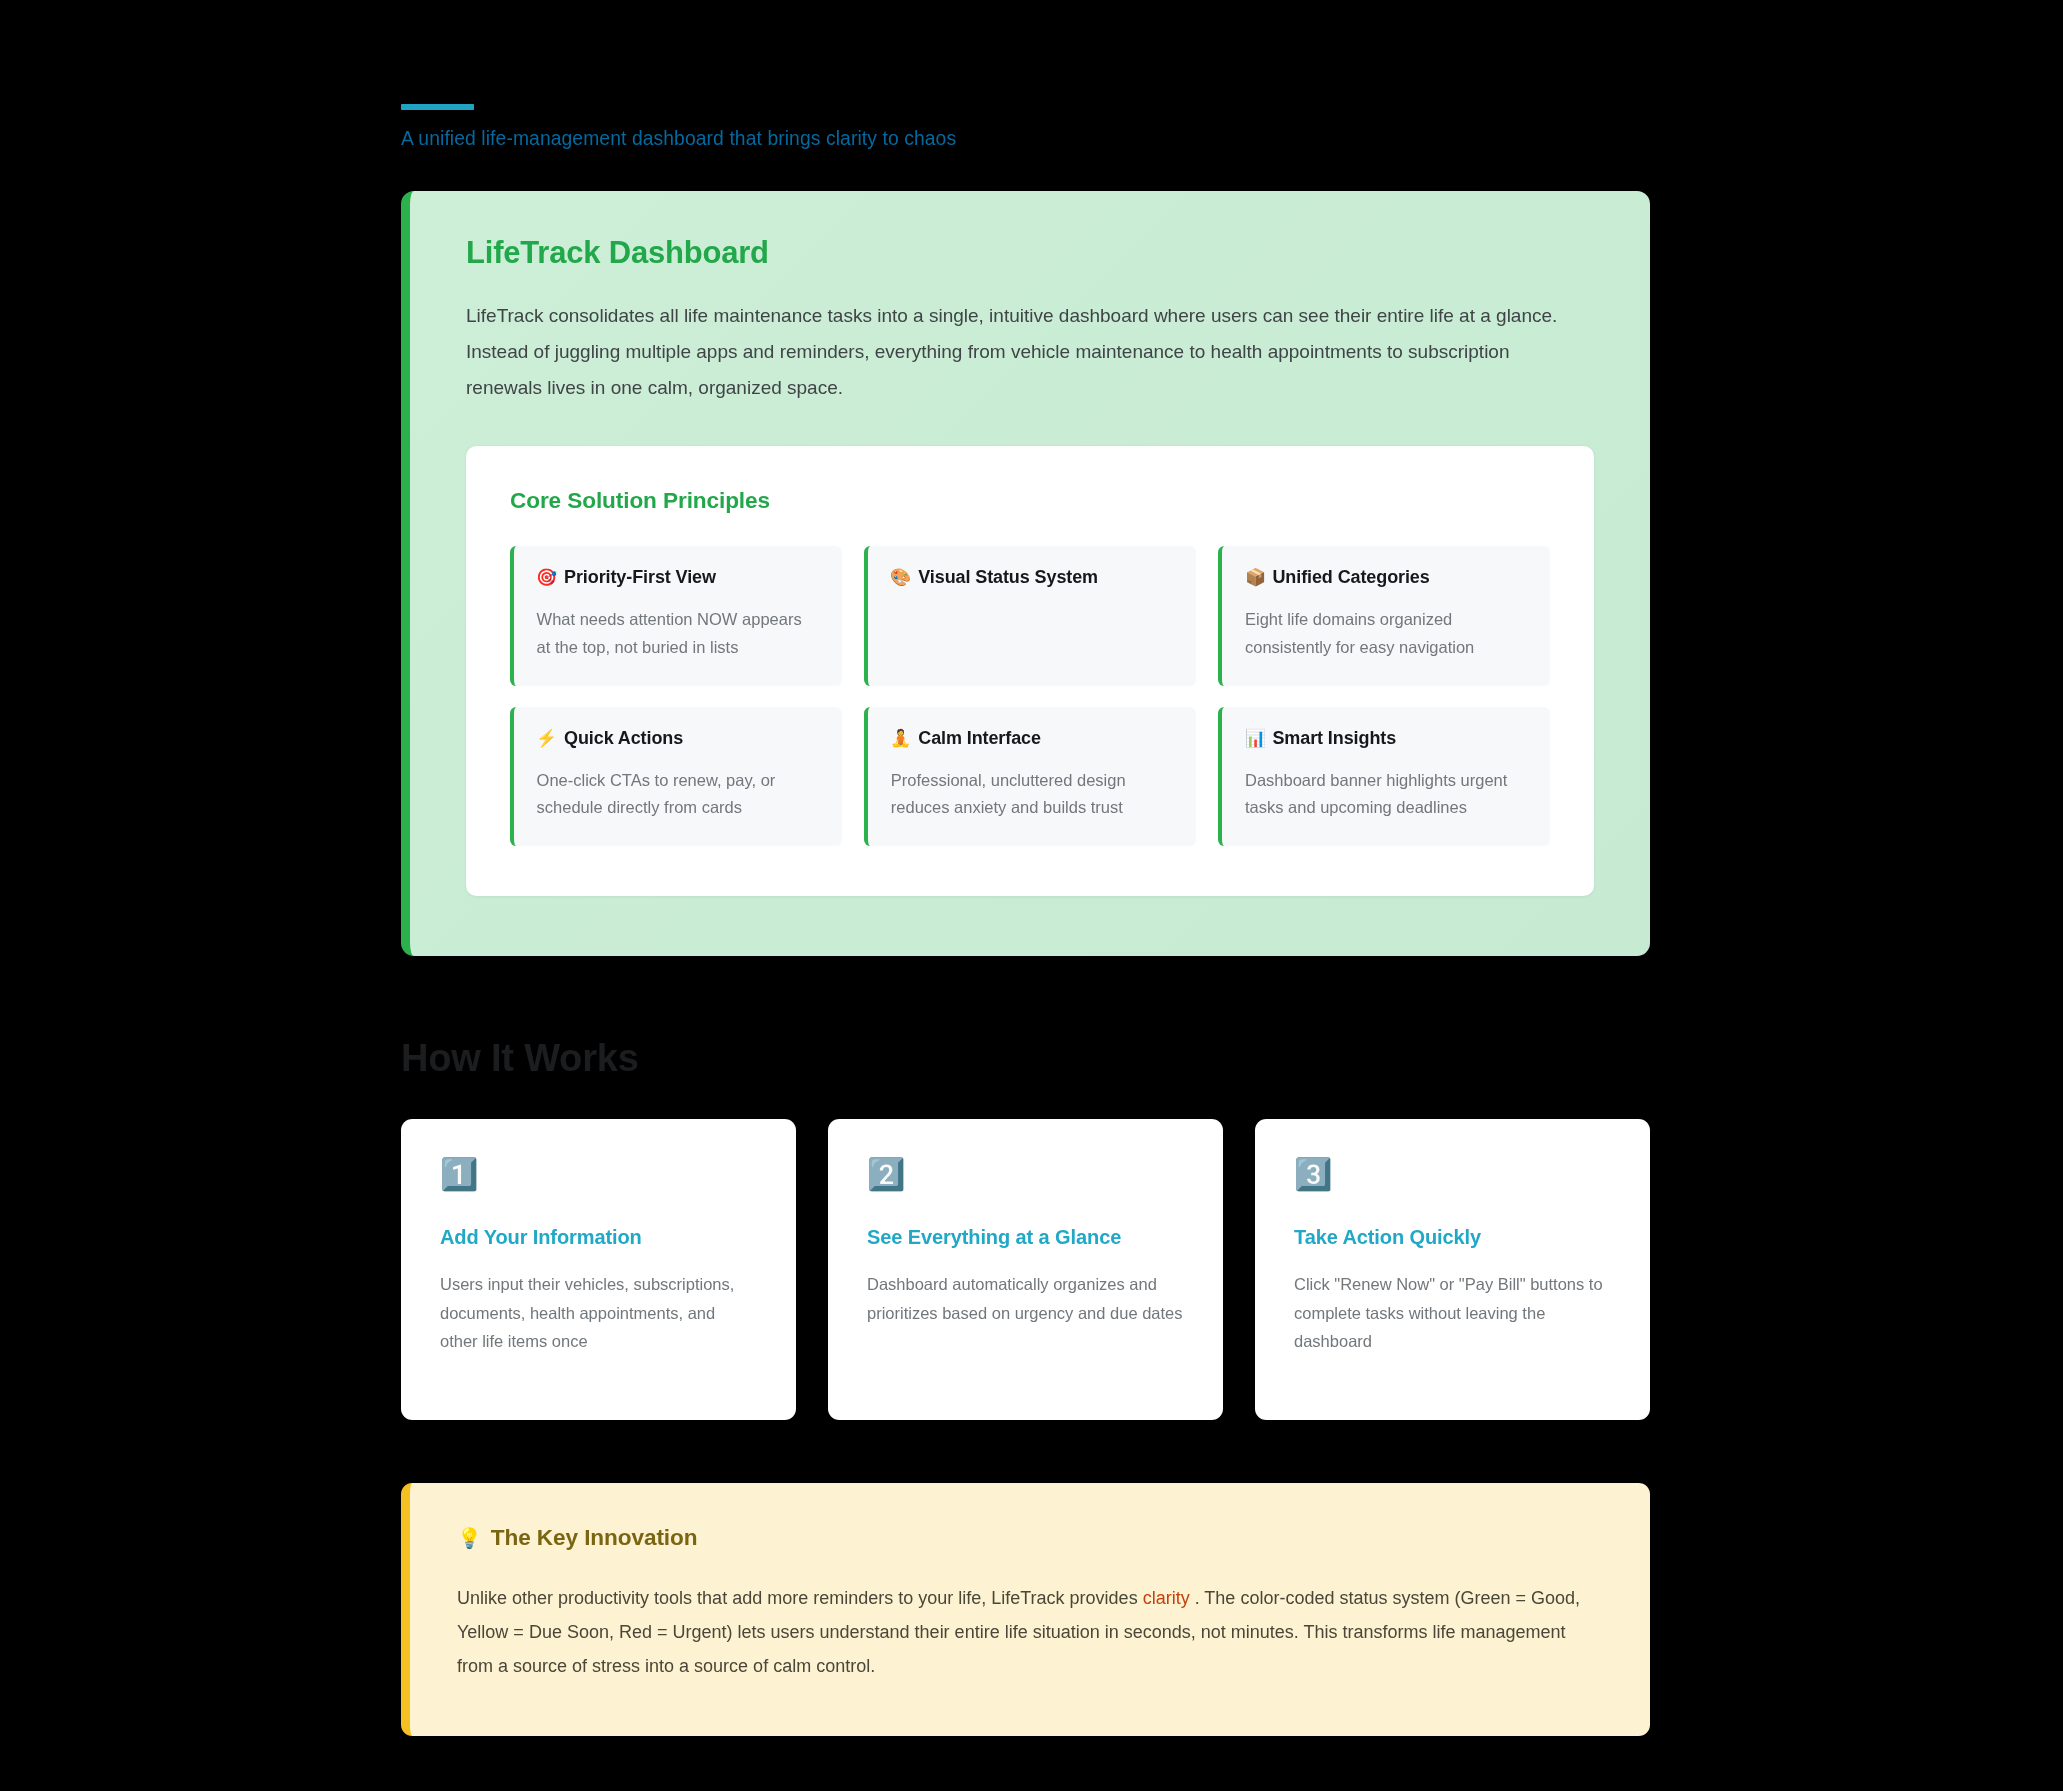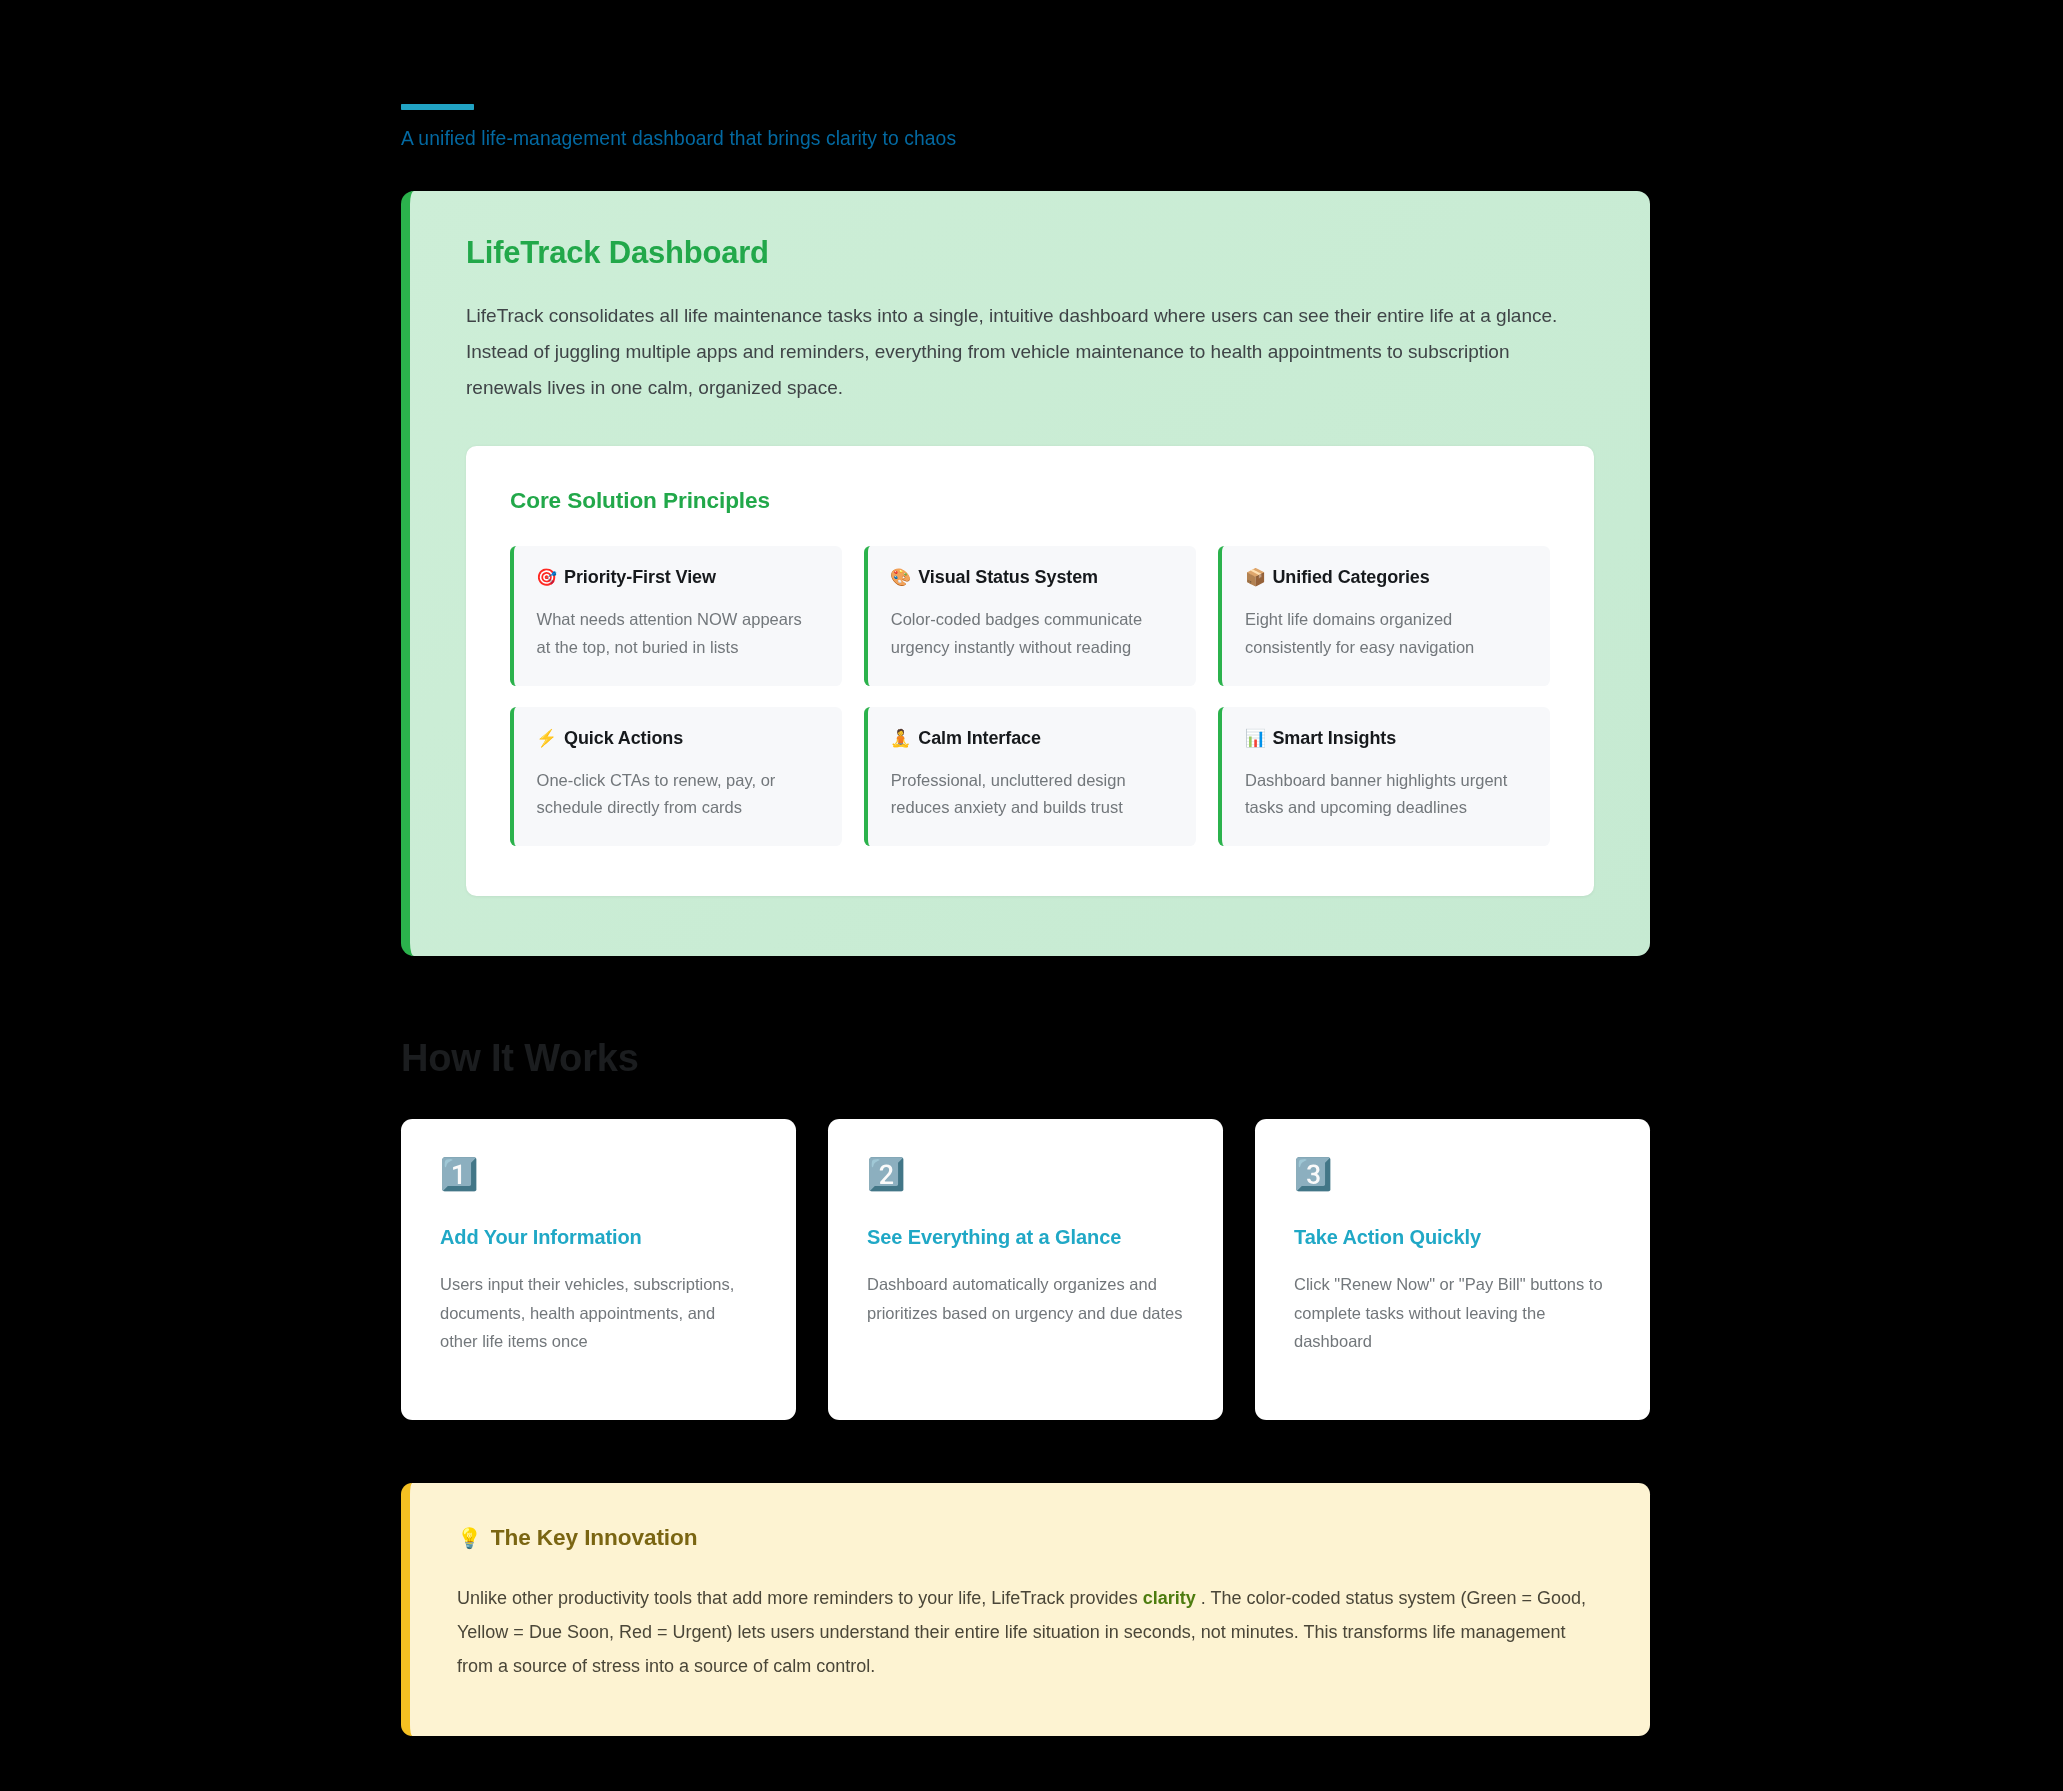--- a/index.html
+++ b/index.html
@@ -198,21 +198,21 @@
 
   .innovation-title .emo { font-size: 20px; }
 
   .innovation-body {
     margin-top: 31px;
     font-size: 18px;
     line-height: 1.88;
     color: #4a4638;
   }
 
-  .innovation-body b { font-weight: 700; color: #4d7c0f; }
+  .innovation-body b { font-weight: 400; color: #c2410c; }
 </style>
 </head>
 <body>
 
 <div class="page">
   <div class="content">
 
     <div class="section-head">
       <div class="title-rule"></div>
       <div class="section-sub">A unified life-management dashboard that brings clarity to chaos</div>
@@ -232,21 +232,20 @@
               <span>Priority-First View</span>
             </div>
             <div class="principle-desc">What needs attention NOW appears at the top, not buried in lists</div>
           </div>
 
           <div class="principle">
             <div class="principle-head">
               <span class="emo">🎨</span>
               <span>Visual Status System</span>
             </div>
-            <div class="principle-desc">Color-coded badges communicate urgency instantly without reading</div>
           </div>
 
           <div class="principle">
             <div class="principle-head">
               <span class="emo">📦</span>
               <span>Unified Categories</span>
             </div>
             <div class="principle-desc">Eight life domains organized consistently for easy navigation</div>
           </div>
 

